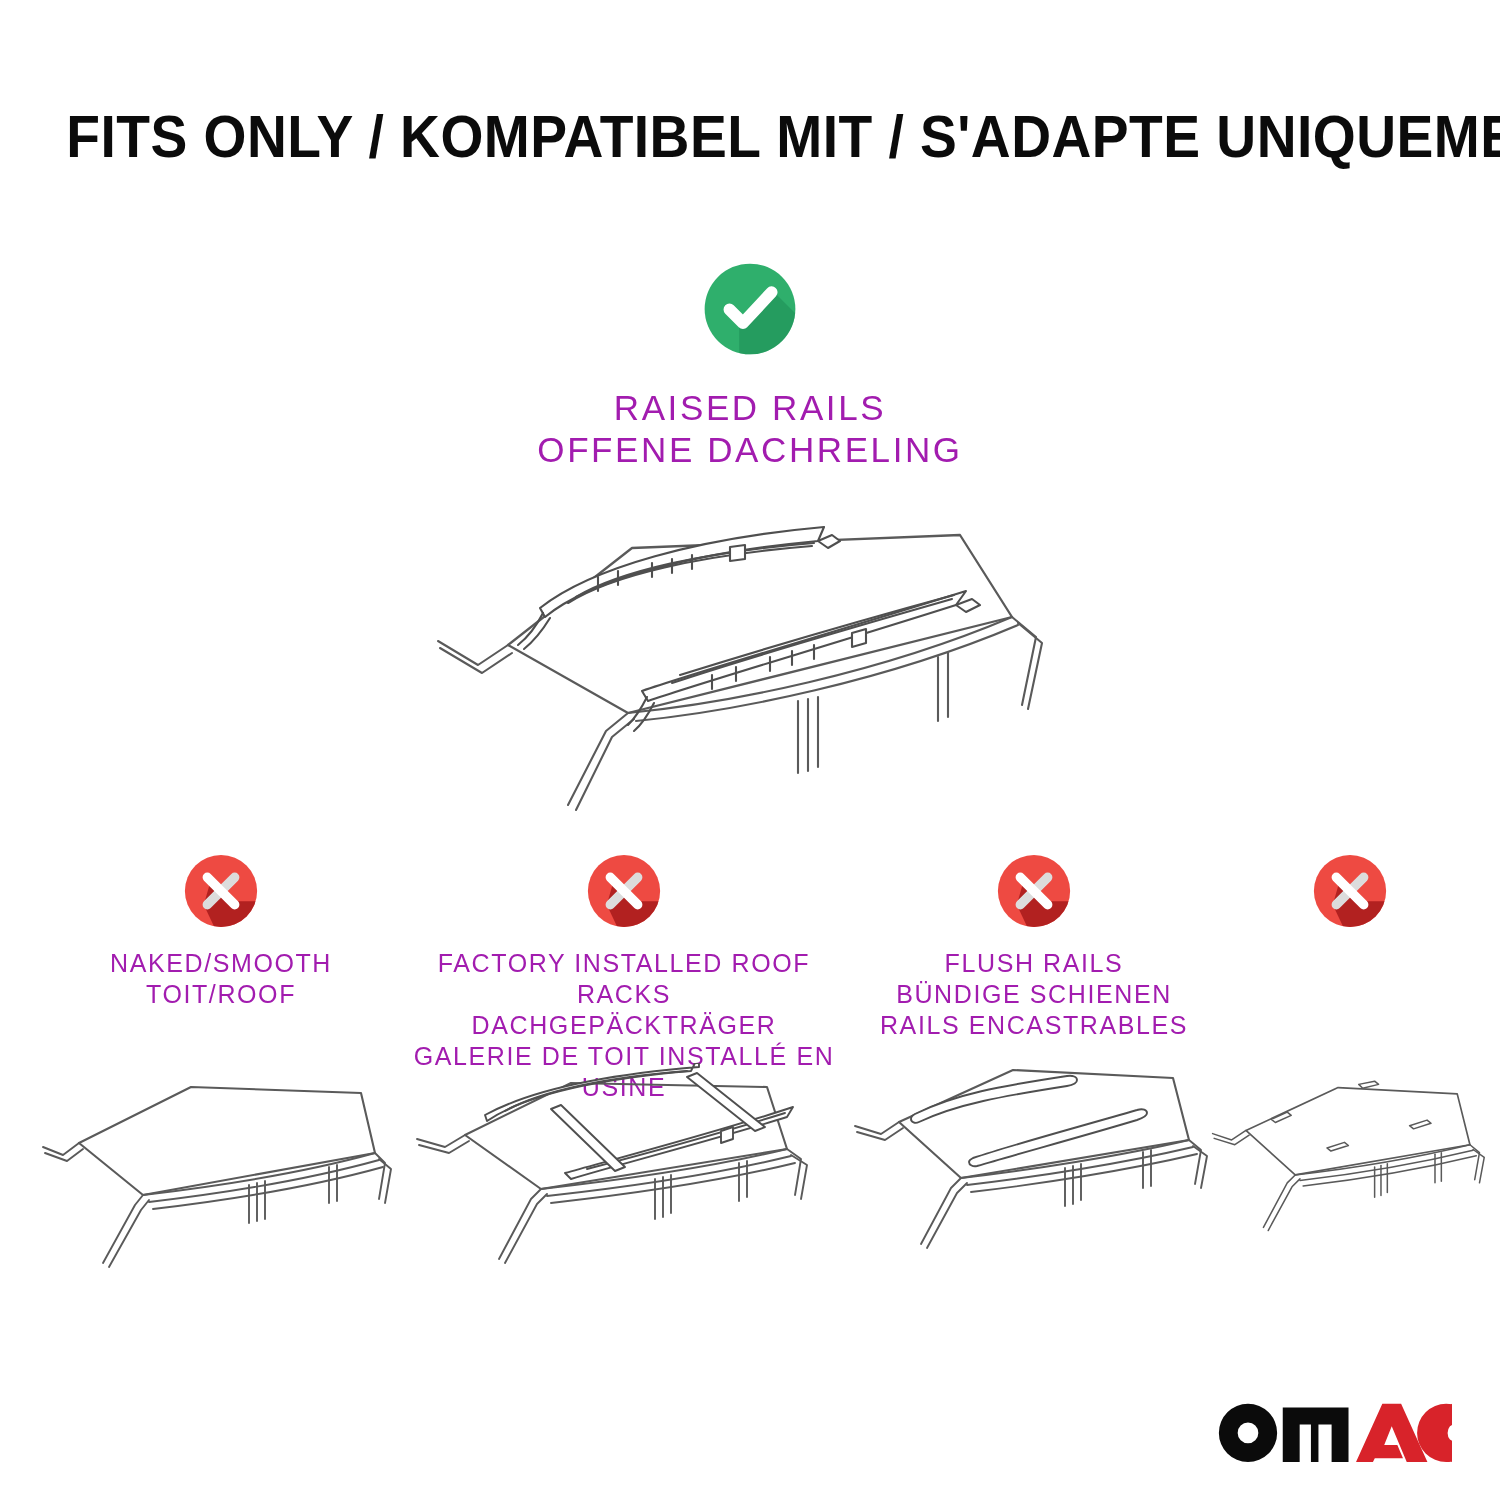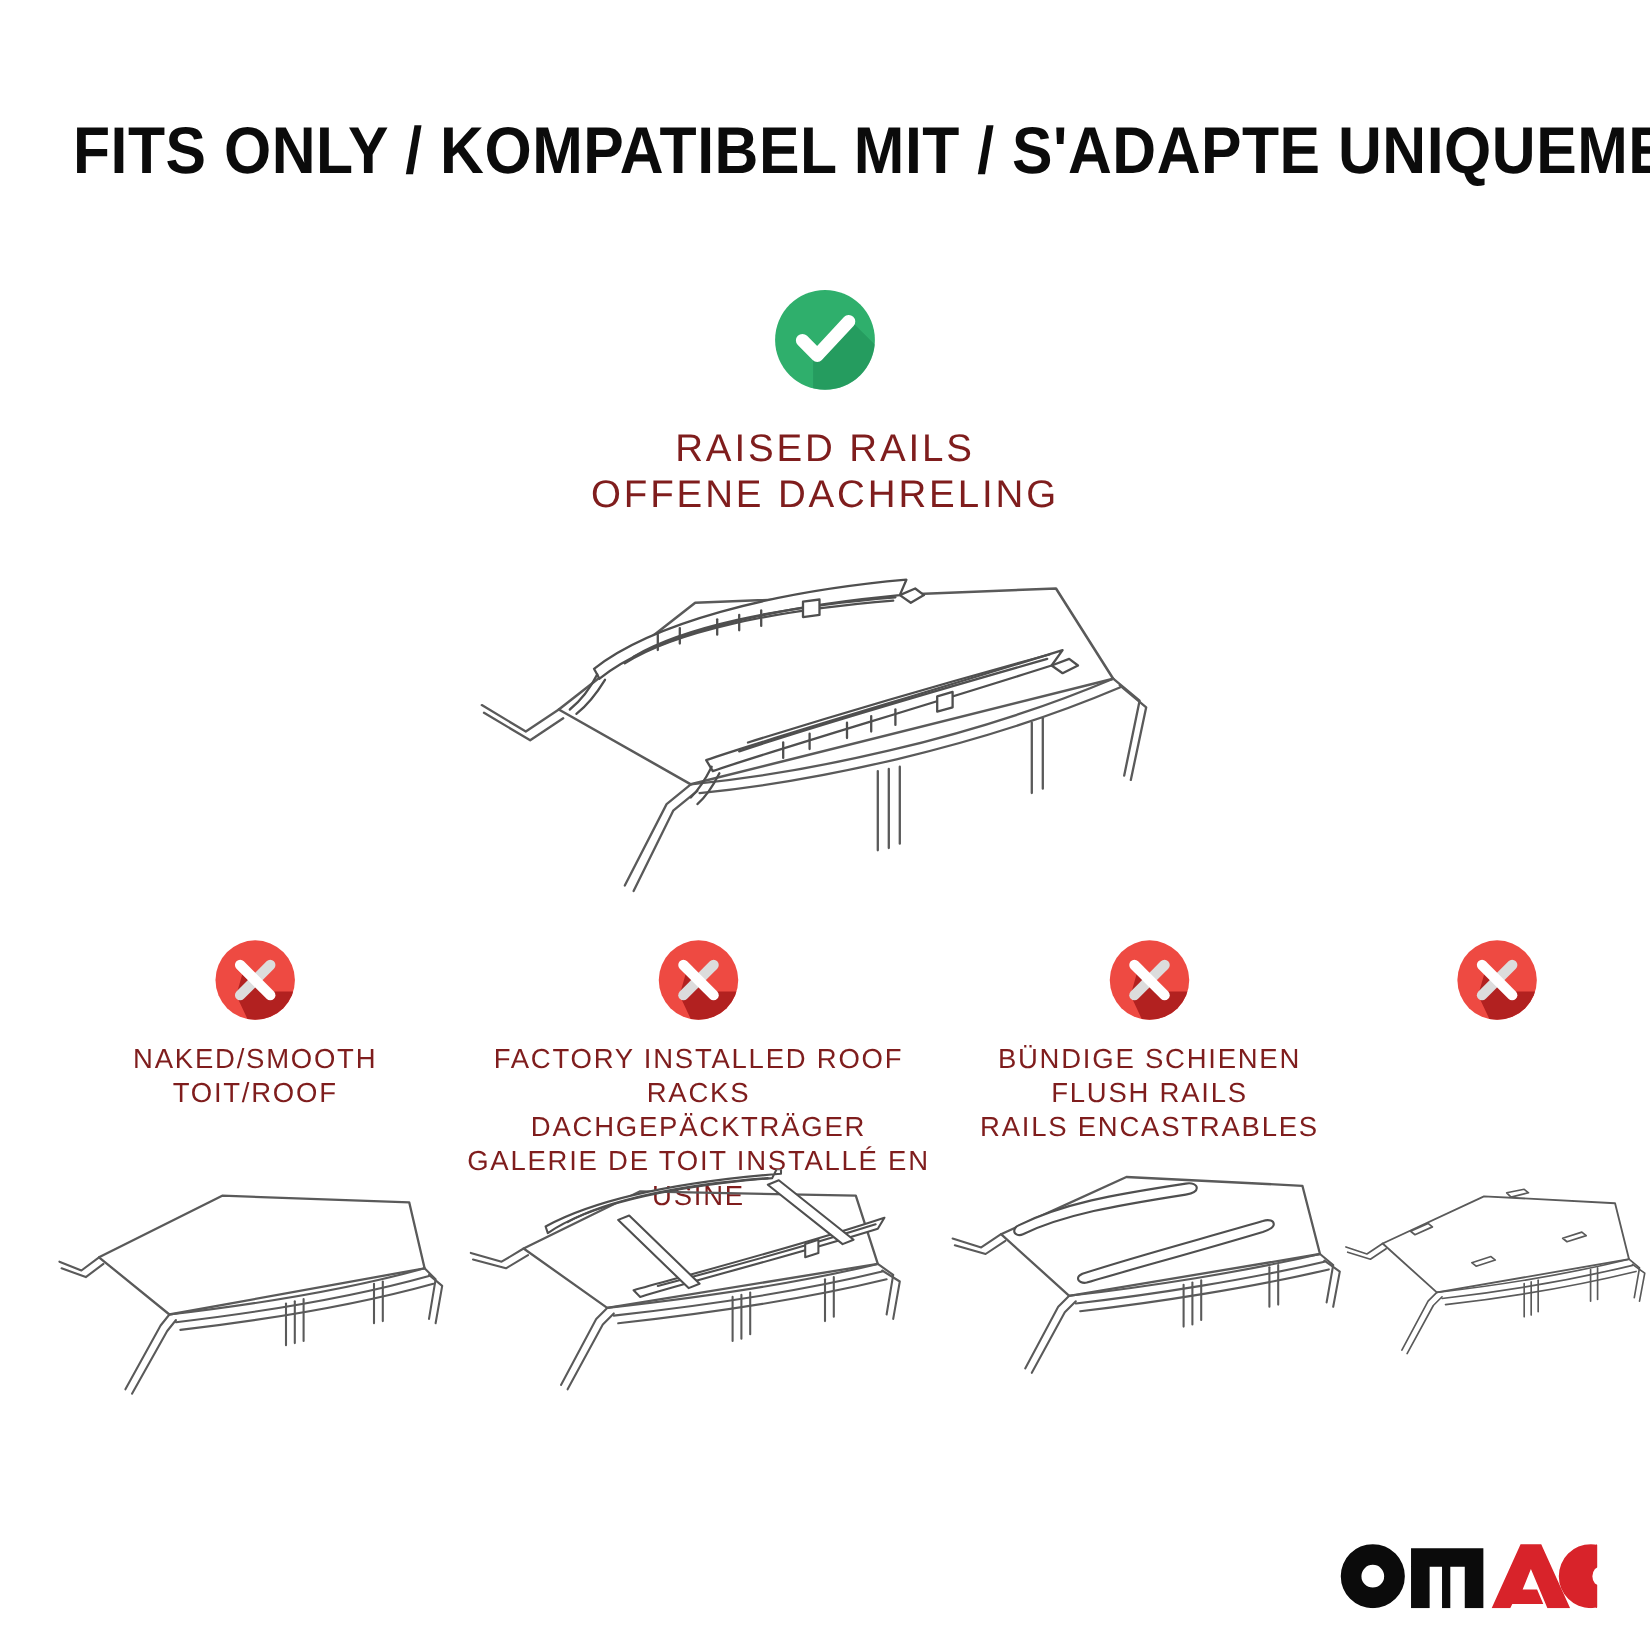--- a/index.html
+++ b/index.html
@@ -53,41 +53,41 @@
   }
   .icon-badge svg { display: block; width: 100%; height: 100%; }
 
   .good-labels {
     margin-top: 24px;
   }
   .label-line {
     font-family: "Liberation Sans", sans-serif;
     font-weight: 300;
     letter-spacing: 2.6px;
-    color: #7f1d1d;
+    color: #a21caf;
   }
   .good-labels .label-line {
     font-size: 35px;
     line-height: 42px;
   }
 
   
   .hero-illustration {
     position: absolute;
     left: 400px;
     top: 505px;
     width: 700px;
     height: 320px;
   }
   .hero-illustration svg { display: block; width: 100%; height: 100%; }
 
   
   .bad-row {
     position: absolute;
-    left: 12px;
+    left: 1px;
     top: 848px;
     width: 1340px;
     height: 620px;
   }
   .bad-col {
     position: absolute;
     top: 0;
     text-align: center;
   }
   .bad-col .icon-badge {
@@ -340,22 +340,22 @@
         <g clip-path="url(#clipBad3)">
           <polygon points="38,38 62,62 100,62 100,100 46,100 30,66" fill="#AB1D1D" opacity="0.9"></polygon>
         </g>
         <g clip-path="url(#clipBad3)">
           <rect x="44.5" y="22" width="11" height="56" rx="5.5" fill="#DCDCDC" transform="rotate(45 50 50)"></rect>
         </g>
         <rect x="44.5" y="22" width="11" height="56" rx="5.5" fill="#FFFFFF" transform="rotate(-45 50 50)"></rect>
       </svg>
     </div>
     <div class="bad-labels">
+      <div class="label-line">FLUSH RAILS</div>
       <div class="label-line">BÜNDIGE SCHIENEN</div>
-      <div class="label-line">FLUSH RAILS</div>
       <div class="label-line">RAILS ENCASTRABLES</div>
     </div>
     <div class="bad-illustration">
       <svg viewBox="0 0 370 230" xmlns="http://www.w3.org/2000/svg" aria-hidden="true">
         <g fill="none" stroke="#5a5a5a" stroke-width="1.9" stroke-linejoin="round" stroke-linecap="round">
           <path d="M50,74 L164,22 L324,30 L340,92 L112,130 Z" stroke-width="2.1"></path>
           <path d="M50,74 L32,86 L6,78"></path>
           <path d="M54,80 L36,92 L8,84"></path>
           <path d="M112,130 L102,140 L72,196"></path>
           <path d="M118,135 L108,145 L78,200"></path>

